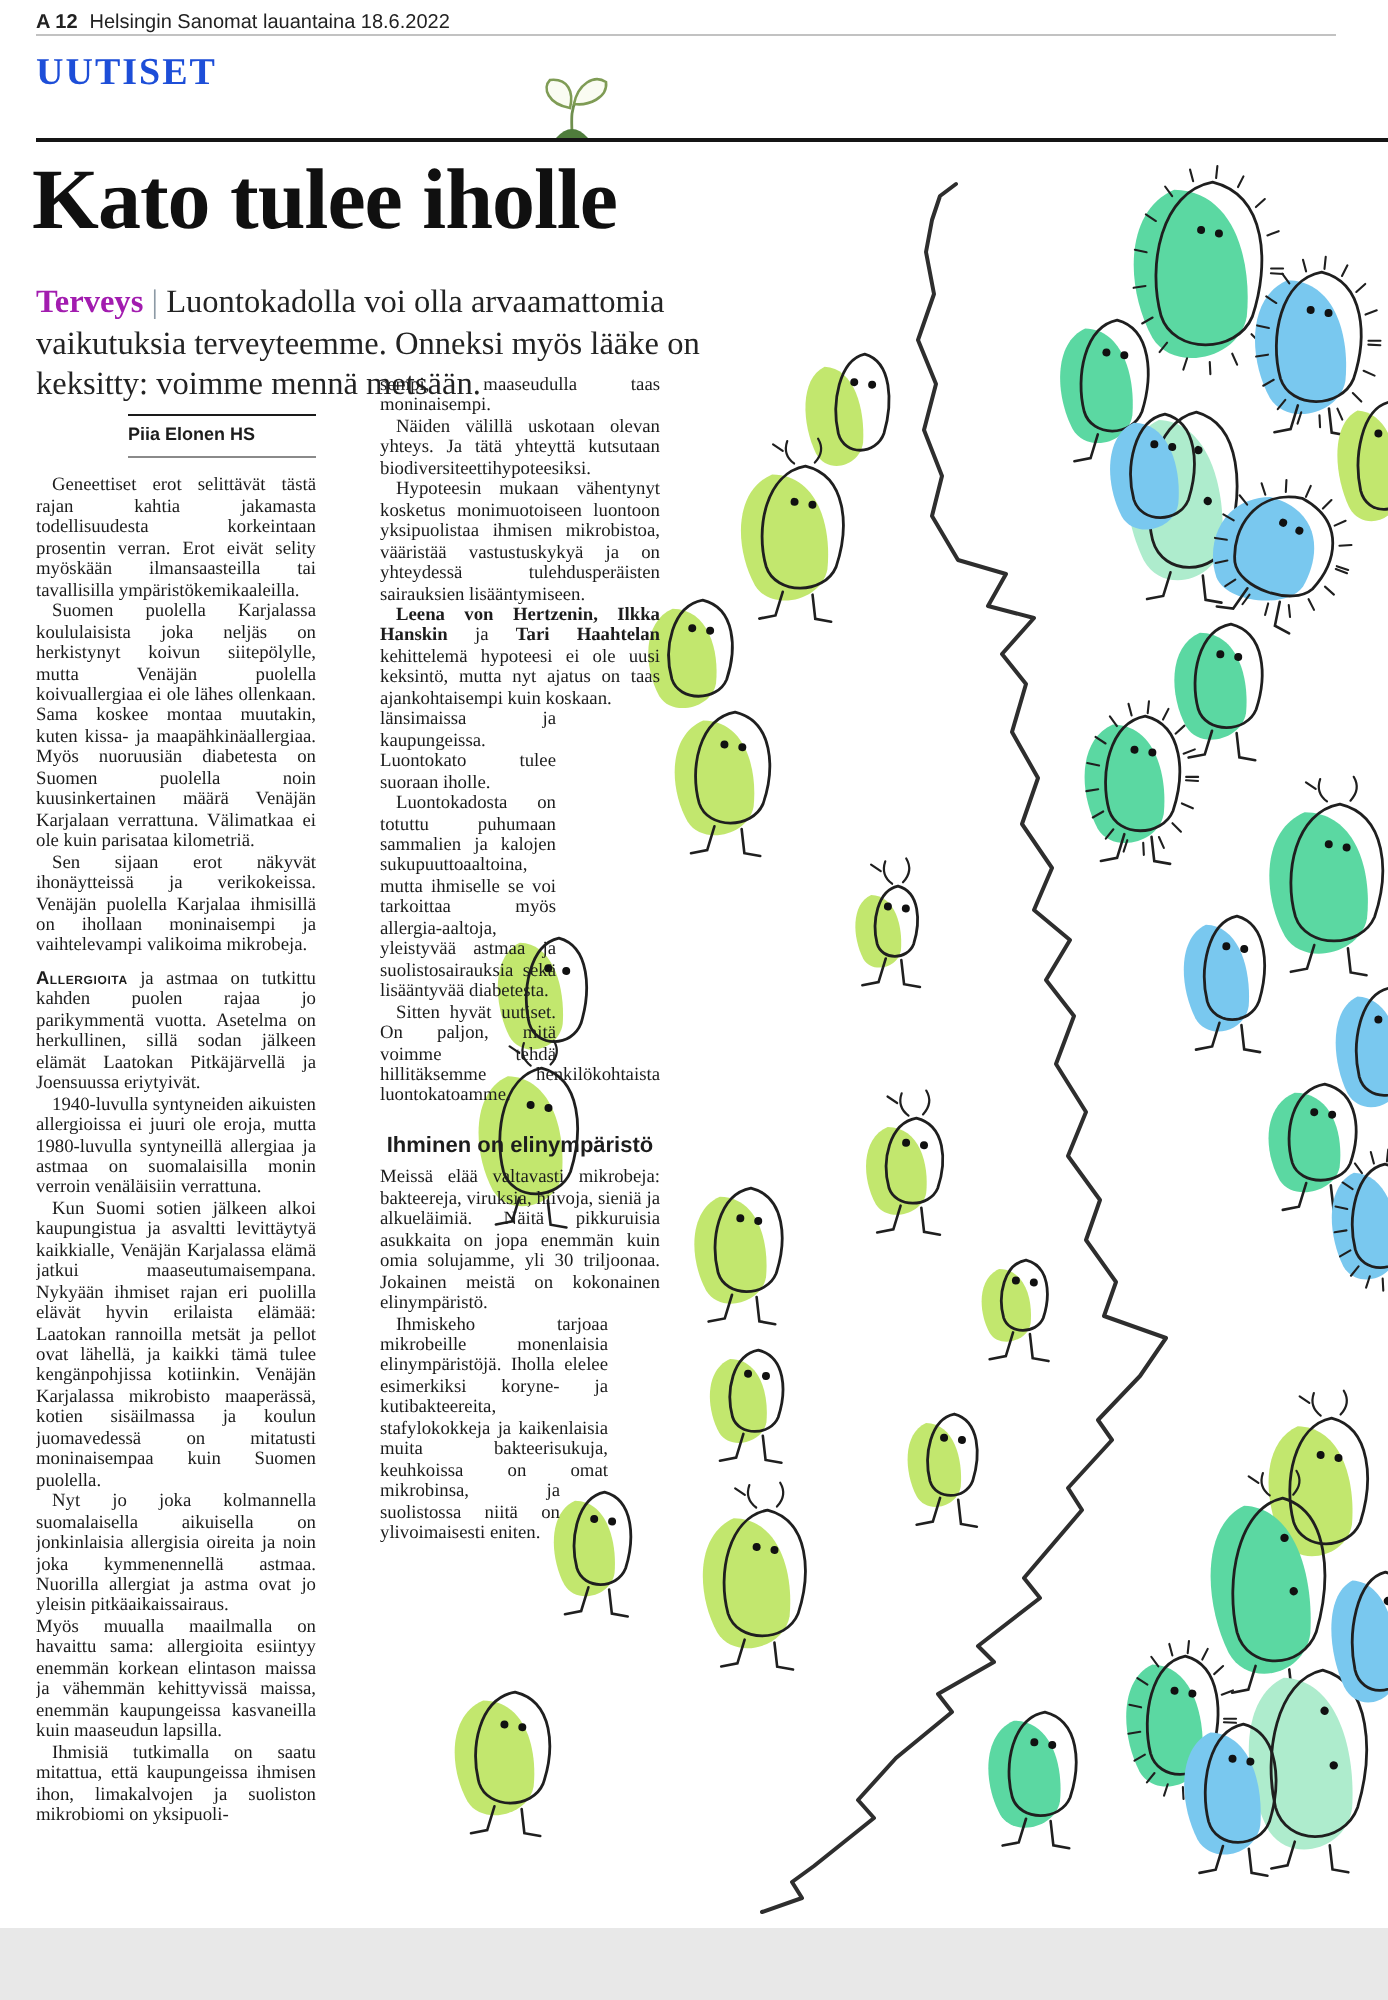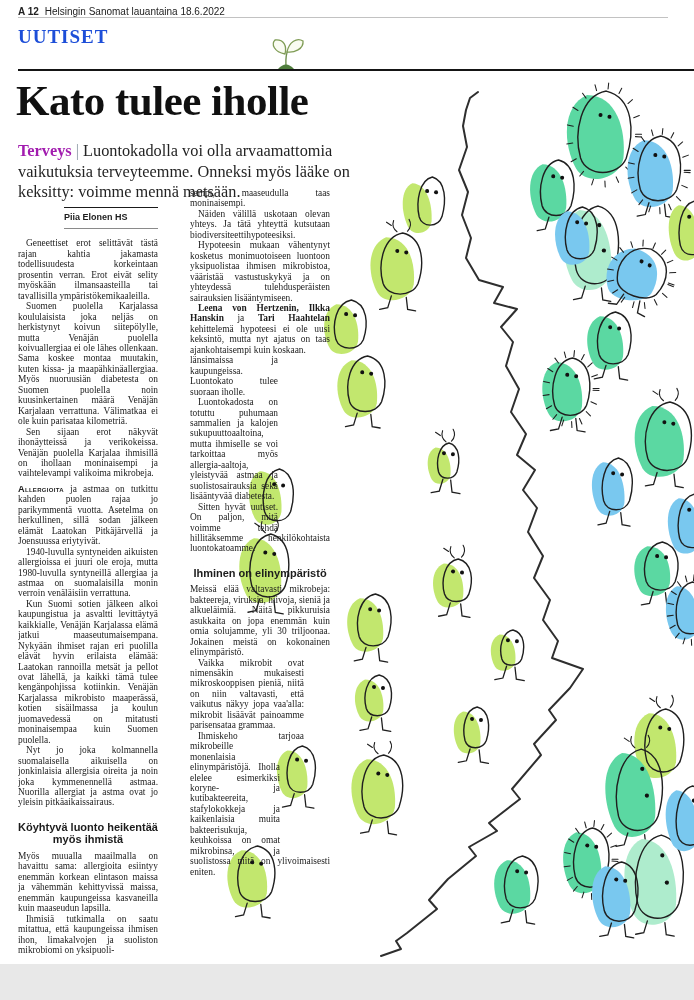--- a/index.html
+++ b/index.html
@@ -537,36 +537,34 @@
 
   <div class="col col1">
     <div class="byline"><span>Piia Elonen HS</span></div>
     <p>Geneettiset erot selittävät tästä rajan kahtia jakamasta todellisuudesta korkeintaan prosentin verran. Erot eivät selity myöskään ilmansaasteilla tai tavallisilla ympäristökemikaaleilla.</p>
     <p>Suomen puolella Karjalassa koululaisista joka neljäs on herkistynyt koivun siitepölylle, mutta Venäjän puolella koivuallergiaa ei ole lähes ollenkaan. Sama koskee montaa muutakin, kuten kissa- ja maapähkinäallergiaa. Myös nuoruusiän diabetesta on Suomen puolella noin kuusinkertainen määrä Venäjän Karjalaan verrattuna. Välimatkaa ei ole kuin parisataa kilometriä.</p>
     <p>Sen sijaan erot näkyvät ihonäytteissä ja verikokeissa. Venäjän puolella Karjalaa ihmisillä on ihollaan moninaisempi ja vaihtelevampi valikoima mikrobeja.</p>
     <p class="np gap"><span class="lw">Allergioita</span> <span>ja astmaa on tutkittu kahden puolen rajaa jo parikymmentä vuotta. Asetelma on herkullinen, sillä sodan jälkeen elämät Laatokan Pitkäjärvellä ja Joensuussa eriytyivät.</span></p>
     <p>1940-luvulla syntyneiden aikuisten allergioissa ei juuri ole eroja, mutta 1980-luvulla syntyneillä allergiaa ja astmaa on suomalaisilla monin verroin venäläisiin verrattuna.</p>
     <p>Kun Suomi sotien jälkeen alkoi kaupungistua ja asvaltti levittäytyä kaikkialle, Venäjän Karjalassa elämä jatkui maaseutumaisempana. Nykyään ihmiset rajan eri puolilla elävät hyvin erilaista elämää: Laatokan rannoilla metsät ja pellot ovat lähellä, ja kaikki tämä tulee kengänpohjissa kotiinkin. Venäjän Karjalassa mikrobisto maaperässä, kotien sisäilmassa ja koulun juomavedessä on mitatusti moninaisempaa kuin Suomen puolella.</p>
     <p>Nyt jo joka kolmannella suomalaisella aikuisella on jonkinlaisia allergisia oireita ja noin joka kymmenennellä astmaa. Nuorilla allergiat ja astma ovat jo yleisin pitkäaikaissairaus.</p>
-    <h2 class="subhead">Köyhtyvä luonto heikentää myös ihmistä</h2>
     <p class="np">Myös muualla maailmalla on havaittu sama: allergioita esiintyy enemmän korkean elintason maissa ja vähemmän kehittyvissä maissa, enemmän kaupungeissa kasvaneilla kuin maaseudun lapsilla.</p>
     <p>Ihmisiä tutkimalla on saatu mitattua, että kaupungeissa ihmisen ihon, limakalvojen ja suoliston mikrobiomi on yksipuoli-</p>
   </div>
 
   <div class="col col2">
     <p class="np">sempi, maaseudulla taas moninaisempi.</p>
     <p>Näiden välillä uskotaan olevan yhteys. Ja tätä yhteyttä kutsutaan biodiversiteettihypoteesiksi.</p>
     <p>Hypoteesin mukaan vähentynyt kosketus monimuotoiseen luontoon yksipuolistaa ihmisen mikrobistoa, vääristää vastustuskykyä ja on yhteydessä tulehdusperäisten sairauksien lisääntymiseen.</p>
     <p><span class="b">Leena von Hertzenin, Ilkka Hanskin</span><span> ja </span><span class="b">Tari Haahtelan</span><span> kehittelemä hypoteesi ei ole uusi keksintö, mutta nyt ajatus on taas ajankohtaisempi kuin koskaan.</span></p>
     <div class="fr sp1"></div>
     <p class="np">länsimaissa ja kaupungeissa. Luontokato tulee suoraan iholle.</p>
     <p>Luontokadosta on totuttu puhumaan sammalien ja kalojen sukupuuttoaaltoina, mutta ihmiselle se voi tarkoittaa myös allergia-aaltoja, yleistyvää astmaa ja suolistosairauksia sekä lisääntyvää diabetesta.</p>
     <p>Sitten hyvät uutiset. On paljon, mitä voimme tehdä hillitäksemme henkilökohtaista luontokatoamme.</p>
     <h2 class="subhead">Ihminen on elinympäristö</h2>
     <p class="np">Meissä elää valtavasti mikrobeja: bakteereja, viruksia, hiivoja, sieniä ja alkueläimiä. Näitä pikkuruisia asukkaita on jopa enemmän kuin omia solujamme, yli 30 triljoonaa. Jokainen meistä on kokonainen elinympäristö.</p>
     <div class="fr sp2"></div>
-    <p>Vaikka mikrobit ovat nimensäkin mukaisesti mikroskooppisen pieniä, niitä on niin valtavasti, että vaikutus näkyy jopa vaa'alla: mikrobit lisäävät painoamme parisensataa grammaa.</p>
     <div class="fr sp3"></div>
     <p>Ihmiskeho tarjoaa mikrobeille monenlaisia elinympäristöjä. Iholla elelee esimerkiksi koryne- ja kutibakteereita, stafylokokkeja ja kaikenlaisia muita bakteerisukuja, keuhkoissa on omat mikrobinsa, ja suolistossa niitä on ylivoimaisesti eniten.</p>
   </div>
 
   <div class="bottom-bar"></div>
 </div>
 
 </body></html>

